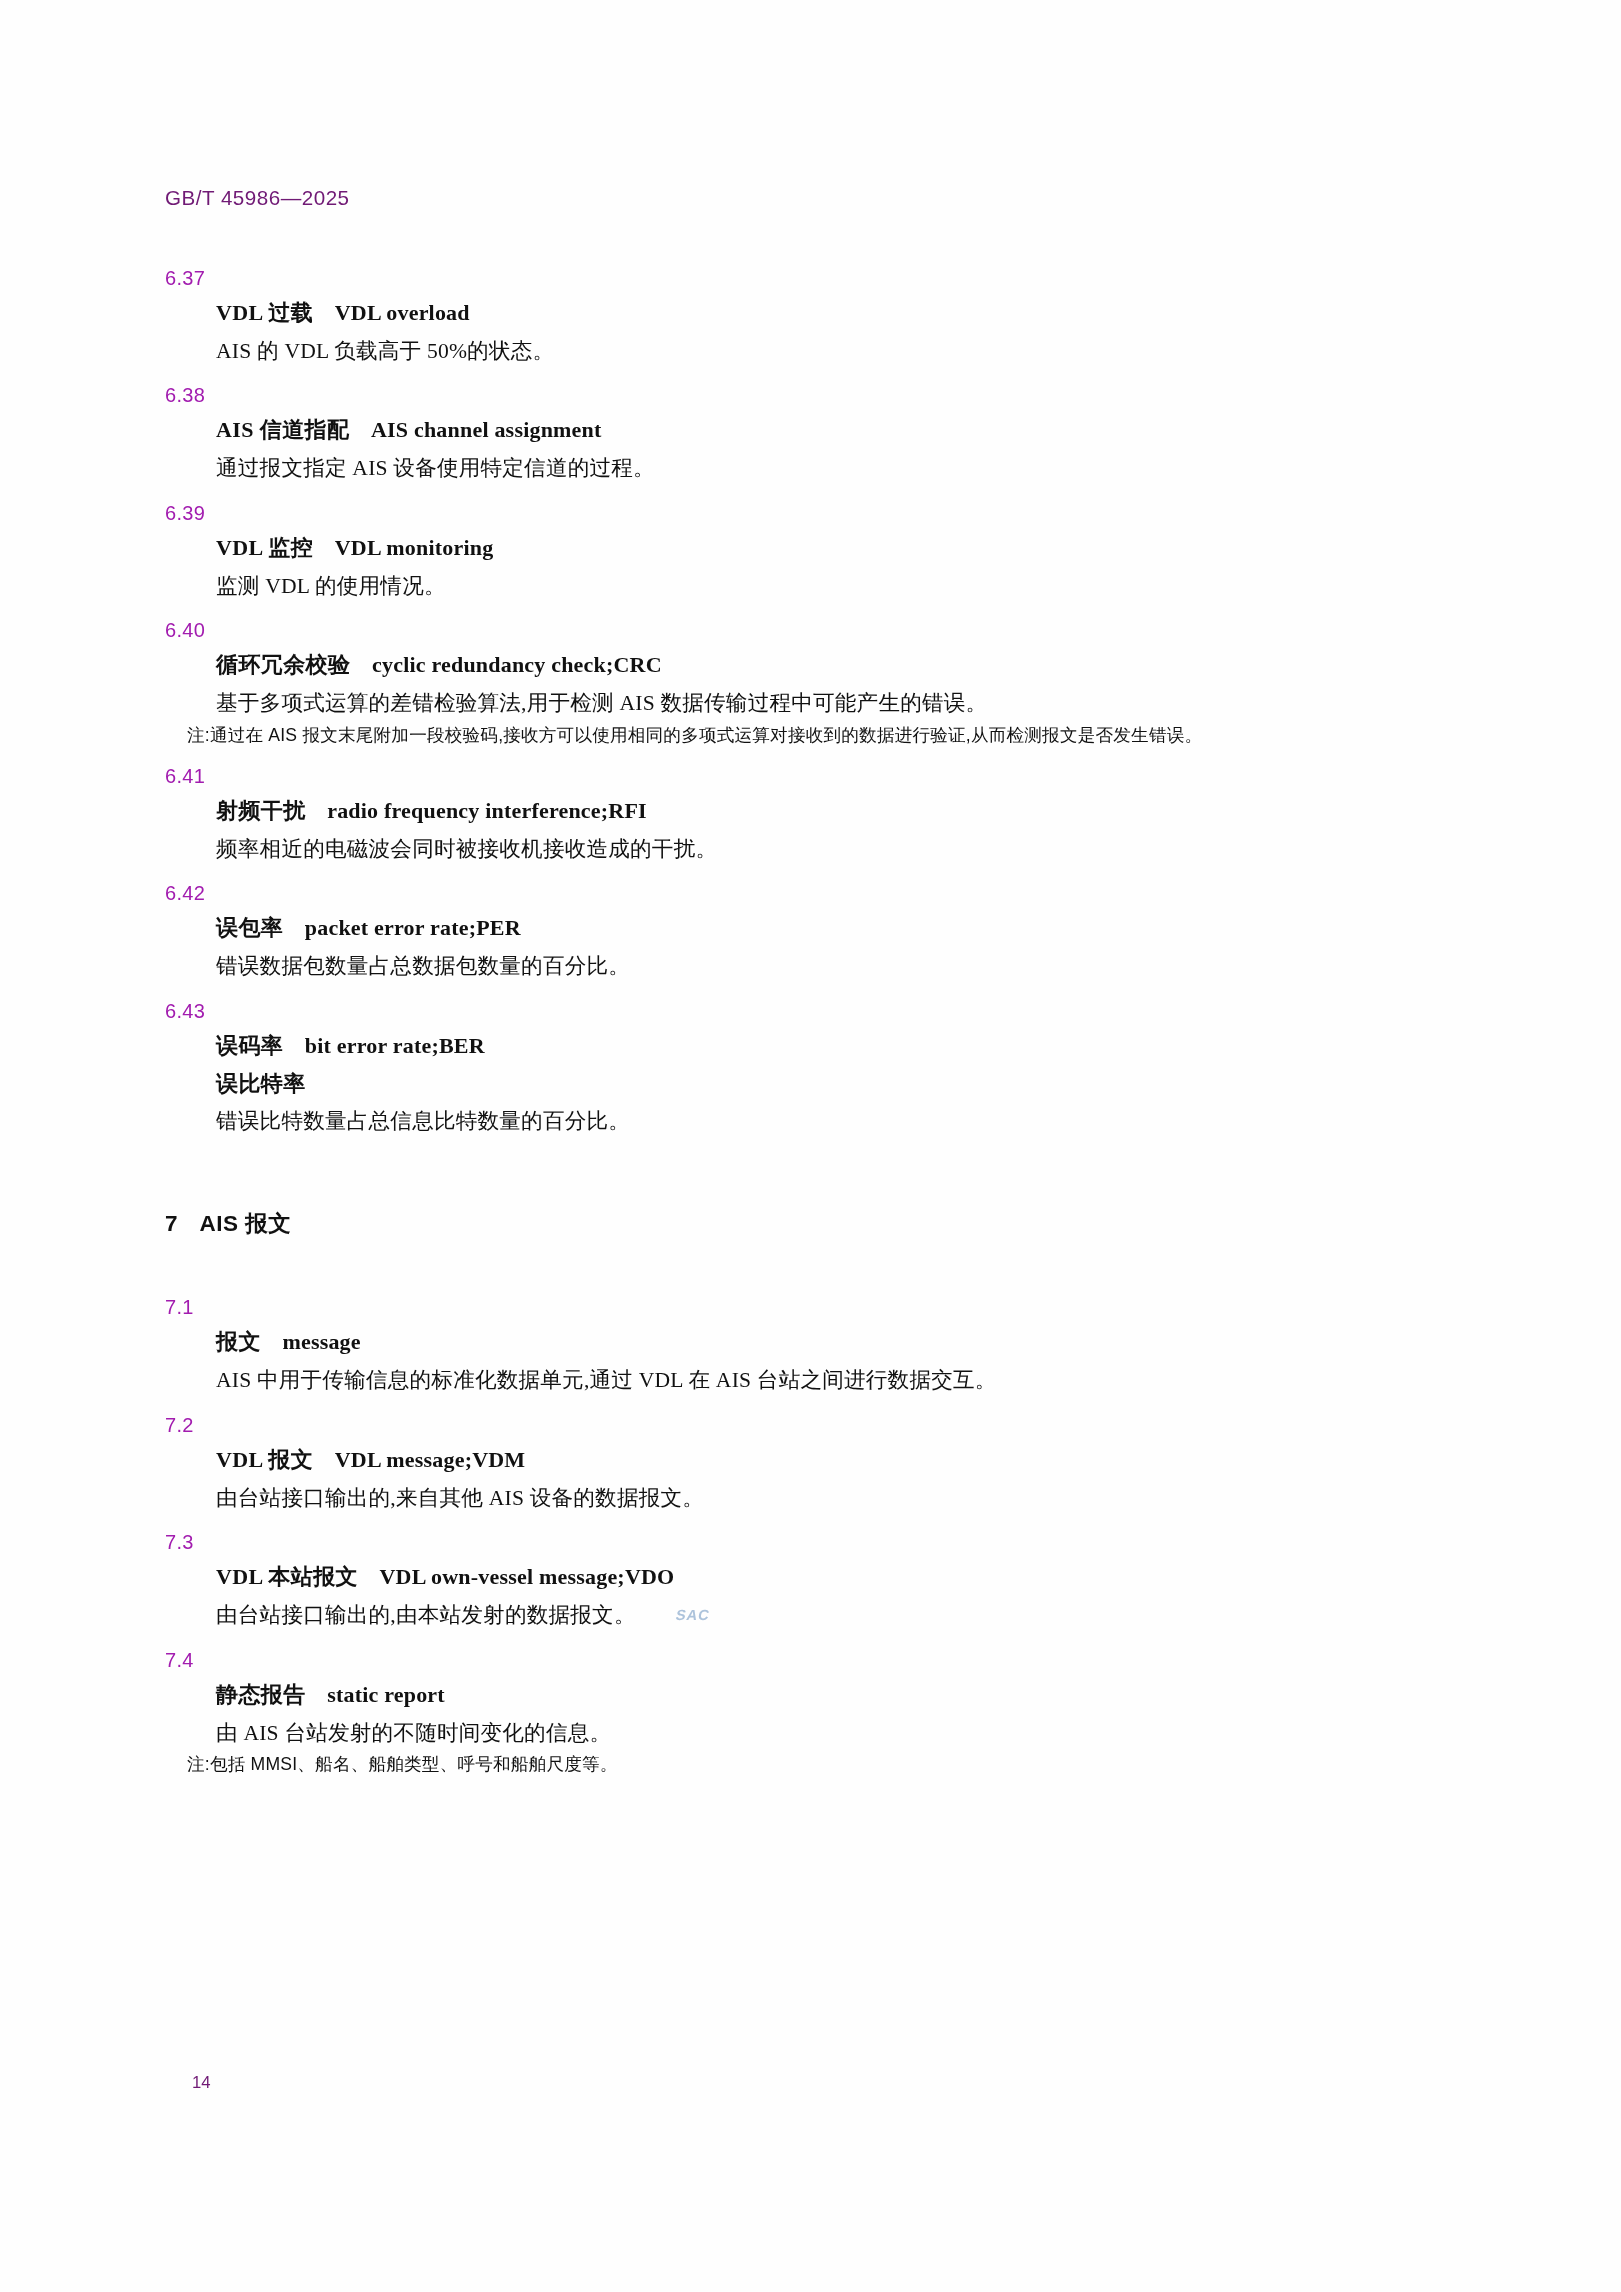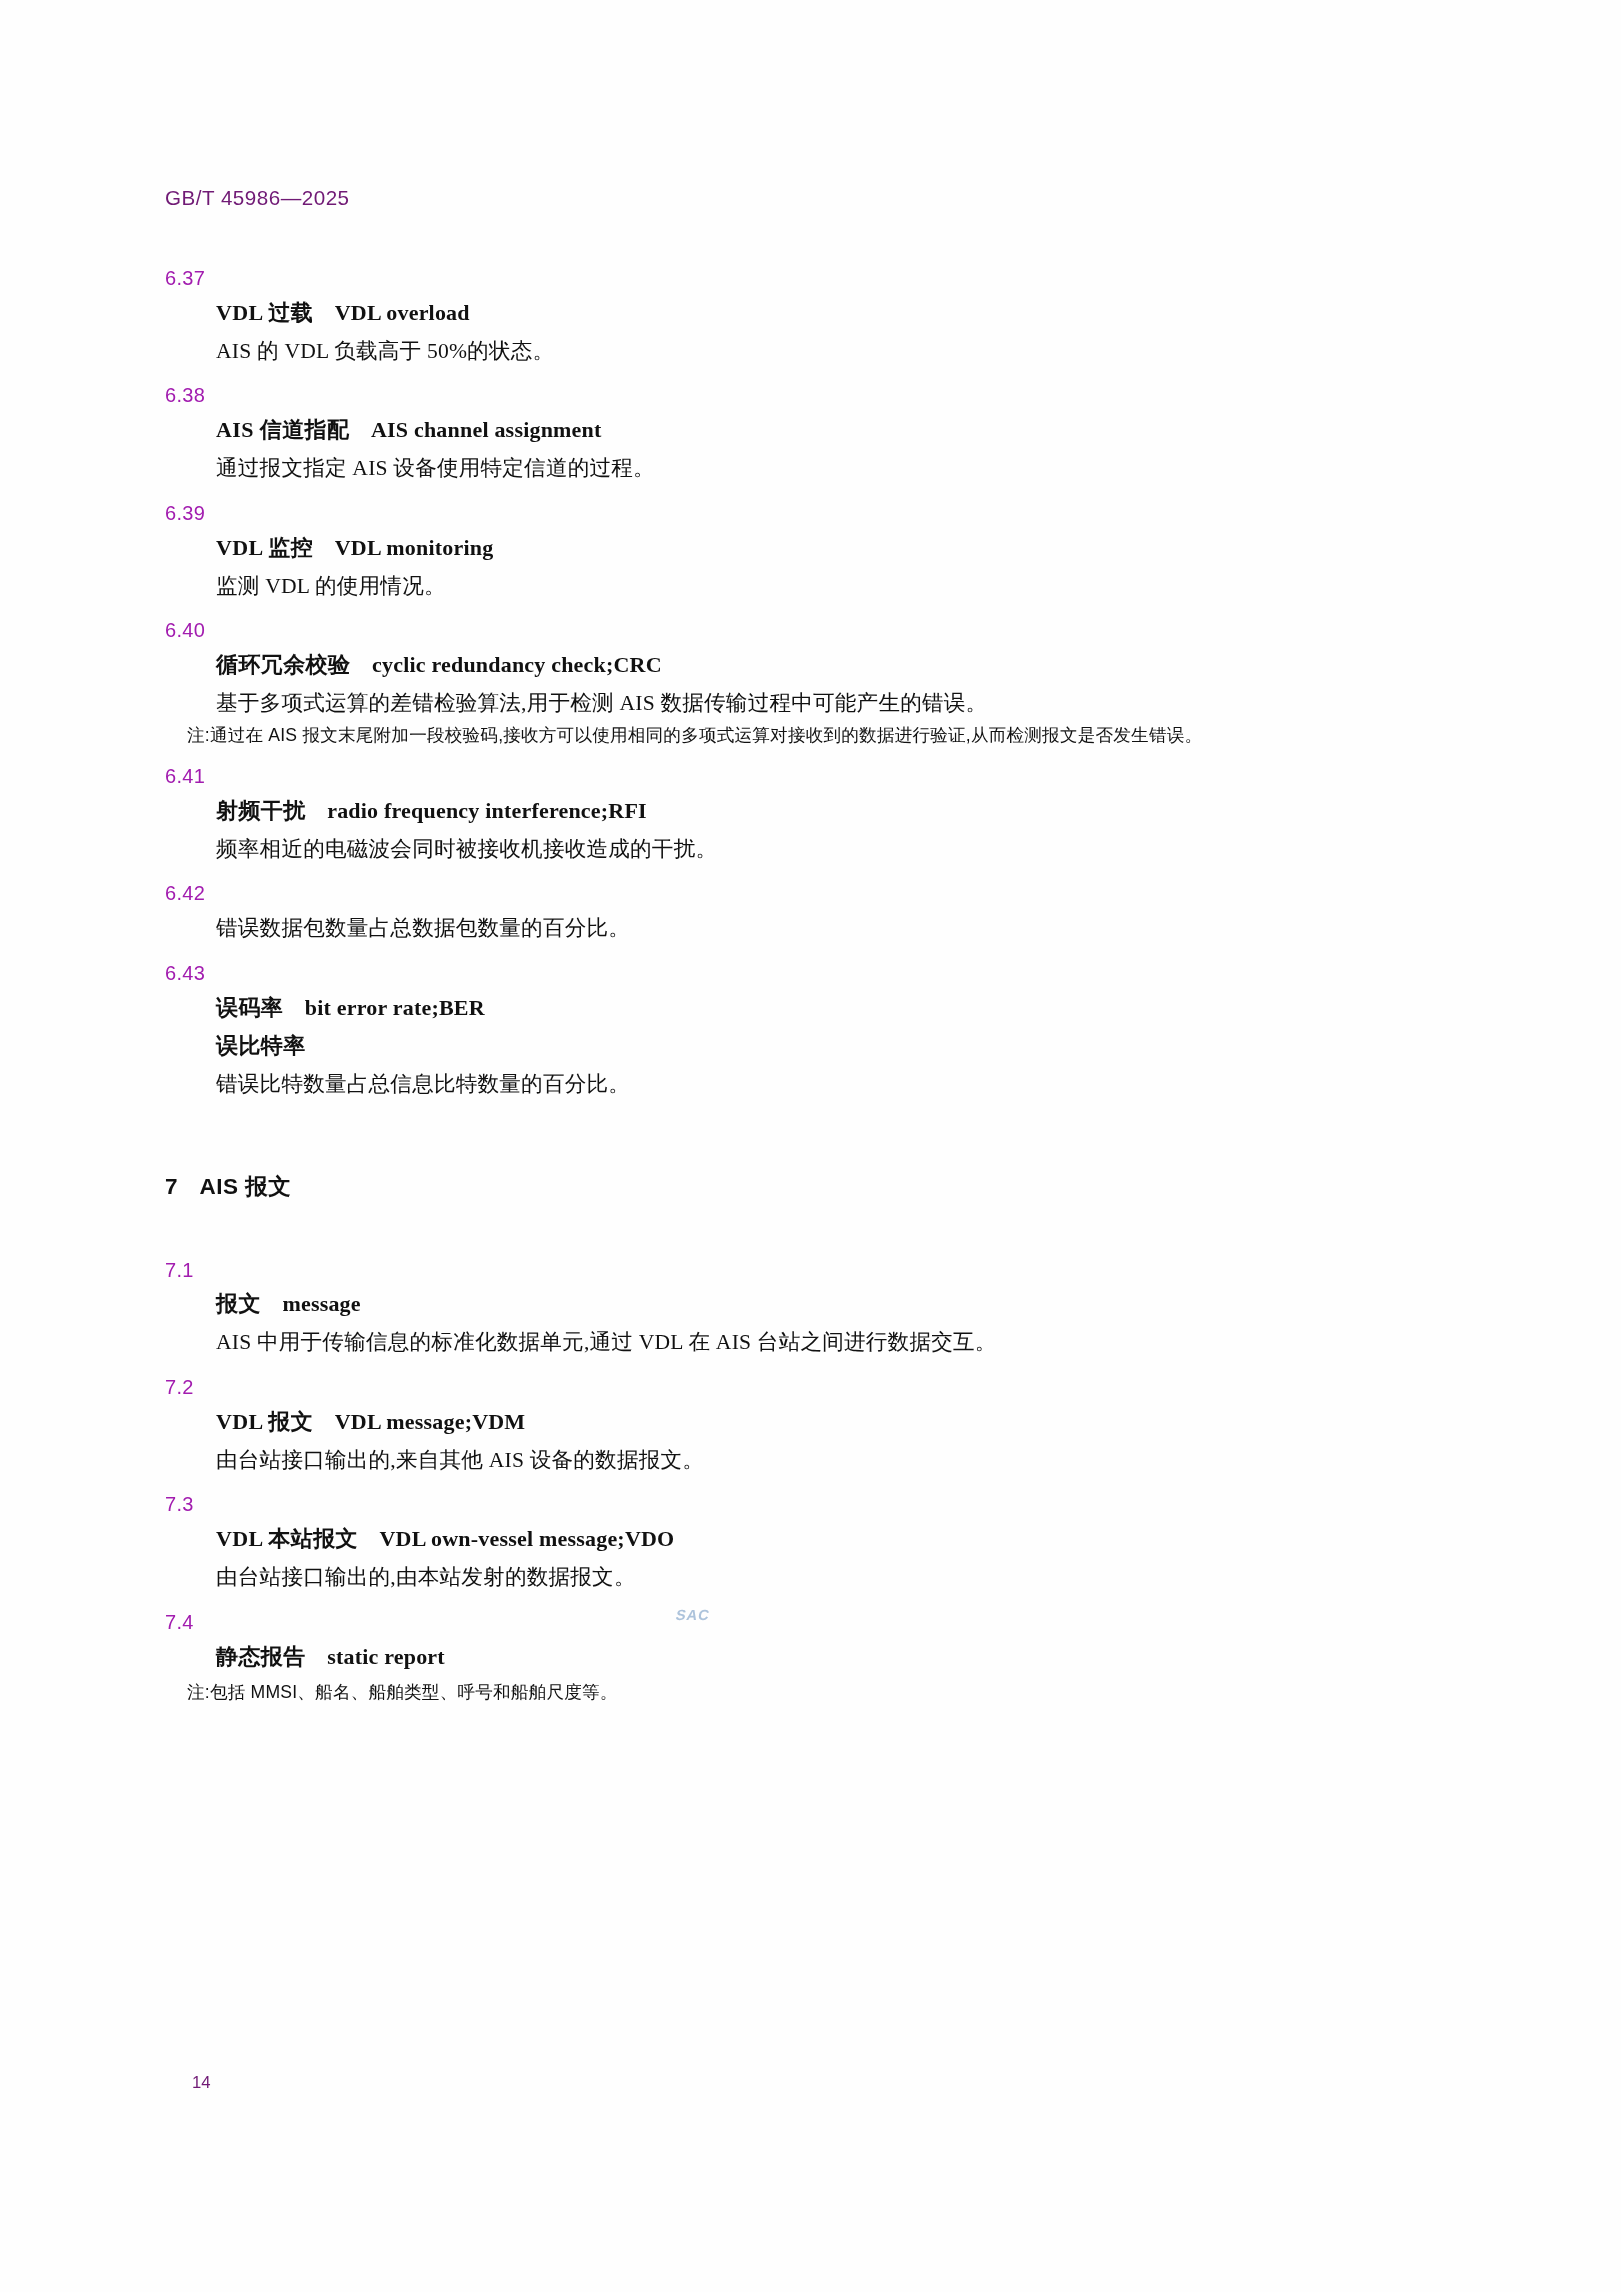--- a/index.html
+++ b/index.html
@@ -138,20 +138,23 @@
     <div class="def">基于多项式运算的差错检验算法,用于检测 AIS 数据传输过程中可能产生的错误。</div>
     <div class="note note-hang">注:通过在 AIS 报文末尾附加一段校验码,接收方可以使用相同的多项式运算对接收到的数据进行验证,从而检测报文是否发生错误。</div>
 
     <div class="num">6.41</div>
     <div class="term">
       <span>射频干扰</span><span class="en">radio frequency interference;RFI</span>
     </div>
     <div class="def">频率相近的电磁波会同时被接收机接收造成的干扰。</div>
 
     <div class="num">6.42</div>
+    <div class="term">
+      <span>误包率</span><span class="en">packet error rate;PER</span>
+    </div>
     <div class="def">错误数据包数量占总数据包数量的百分比。</div>
 
     <div class="num">6.43</div>
     <div class="term">
       <span>误码率</span><span class="en">bit error rate;BER</span>
     </div>
     <div class="term">误比特率</div>
     <div class="def">错误比特数量占总信息比特数量的百分比。</div>
 
     <div class="clause">
@@ -173,20 +176,21 @@
     <div class="num">7.3</div>
     <div class="term">
       <span>VDL 本站报文</span><span class="en">VDL own-vessel message;VDO</span>
     </div>
     <div class="def">由台站接口输出的,由本站发射的数据报文。</div>
 
     <div class="num">7.4</div>
     <div class="term">
       <span>静态报告</span><span class="en">static report</span>
     </div>
+    <div class="def">由 AIS 台站发射的不随时间变化的信息。</div>
     <div class="note">注:包括 MMSI、船名、船舶类型、呼号和船舶尺度等。</div>
 
   </div>
 
   <div class="watermark">SAC</div>
 
   <div class="footer-page">14</div>
 
 </div>
 

